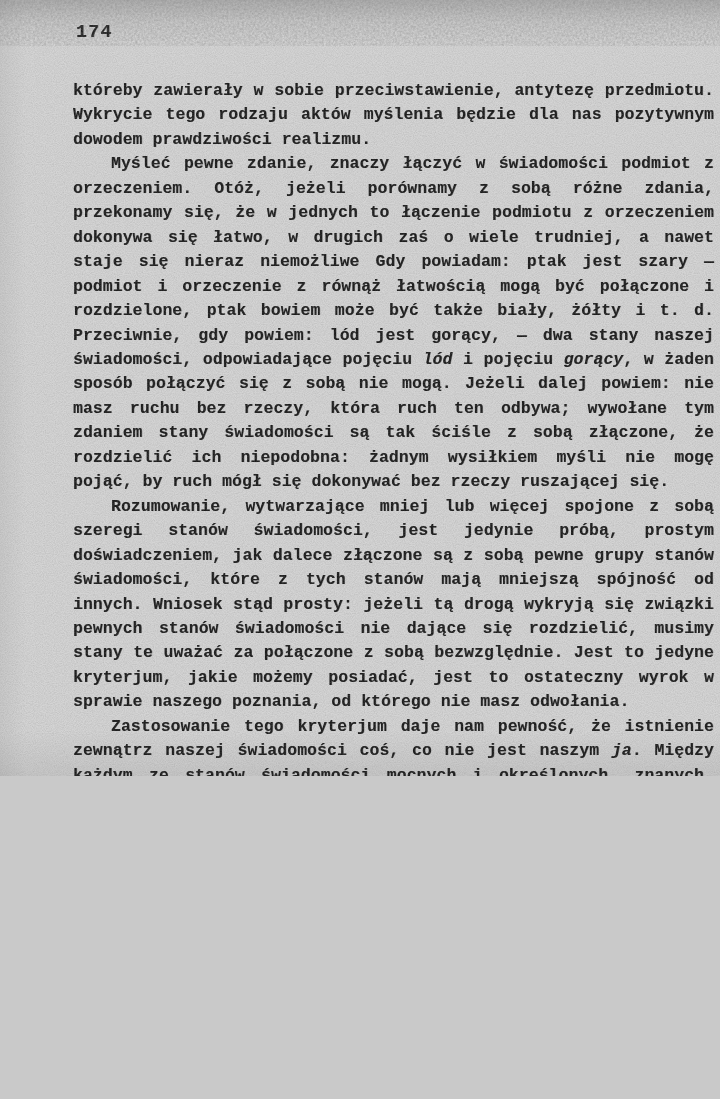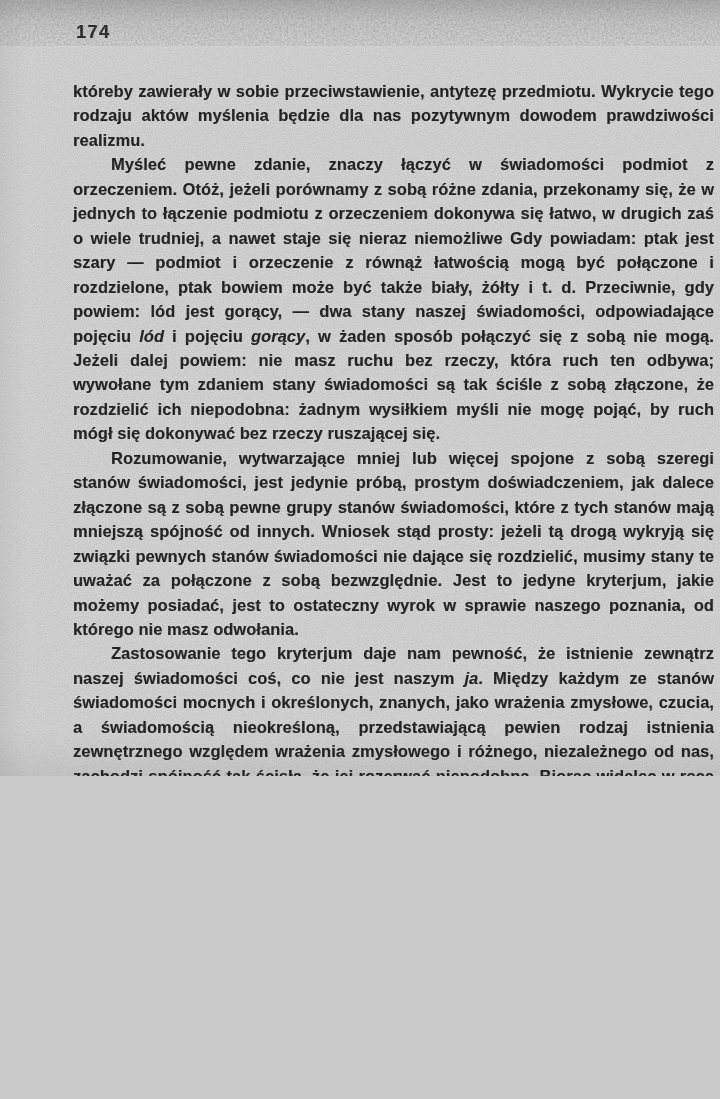--- a/index.html
+++ b/index.html
@@ -1,21 +1,21 @@
 <!DOCTYPE html>
 <html lang="pl" style="--paper: #d4d4d4; --ink: #1b1b1b;"><head>
 <meta charset="utf-8">
 <style>
   html,body{margin:0;padding:0;background:#c9c9c9;}
   .page{
     position:relative;
     width:720px;height:776px;
     overflow:hidden;
     background:var(--paper,#d4d4d4);
-    font-family:Liberation Sans, sans-serif;
+    font-family:Liberation Mono, monospace;
   }
   
   .page::before{
     content:"";
     position:absolute;inset:0;z-index:0;pointer-events:none;
     background:
       linear-gradient(180deg, rgba(90,90,90,.30), rgba(90,90,90,.08) 22px, rgba(90,90,90,0) 42px),
       linear-gradient(0deg, rgba(110,110,110,.14), rgba(110,110,110,0) 46px),
       linear-gradient(90deg, rgba(100,100,100,.10), rgba(100,100,100,0) 26px),
       radial-gradient(130% 105% at 50% 45%, rgba(0,0,0,0) 62%, rgba(70,70,70,.12) 100%);

